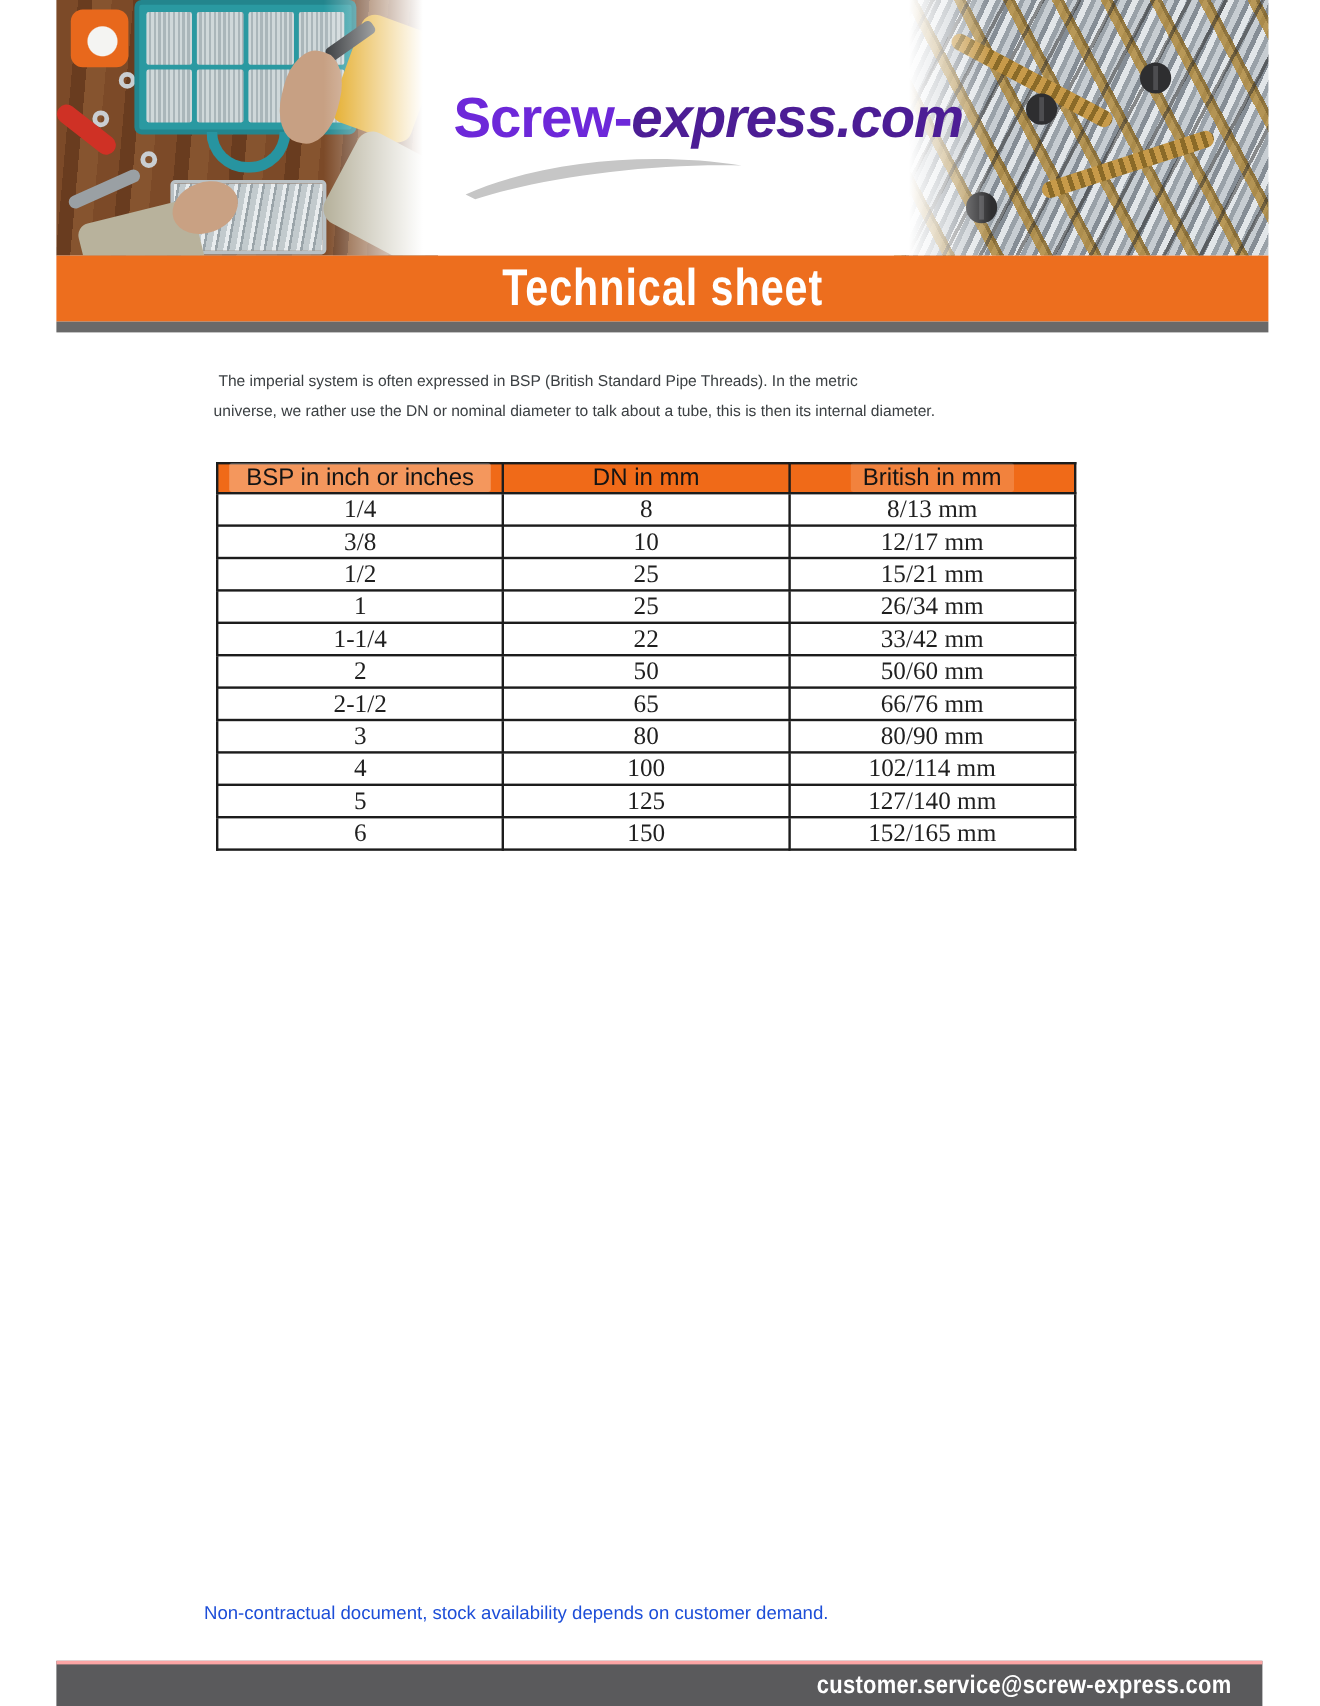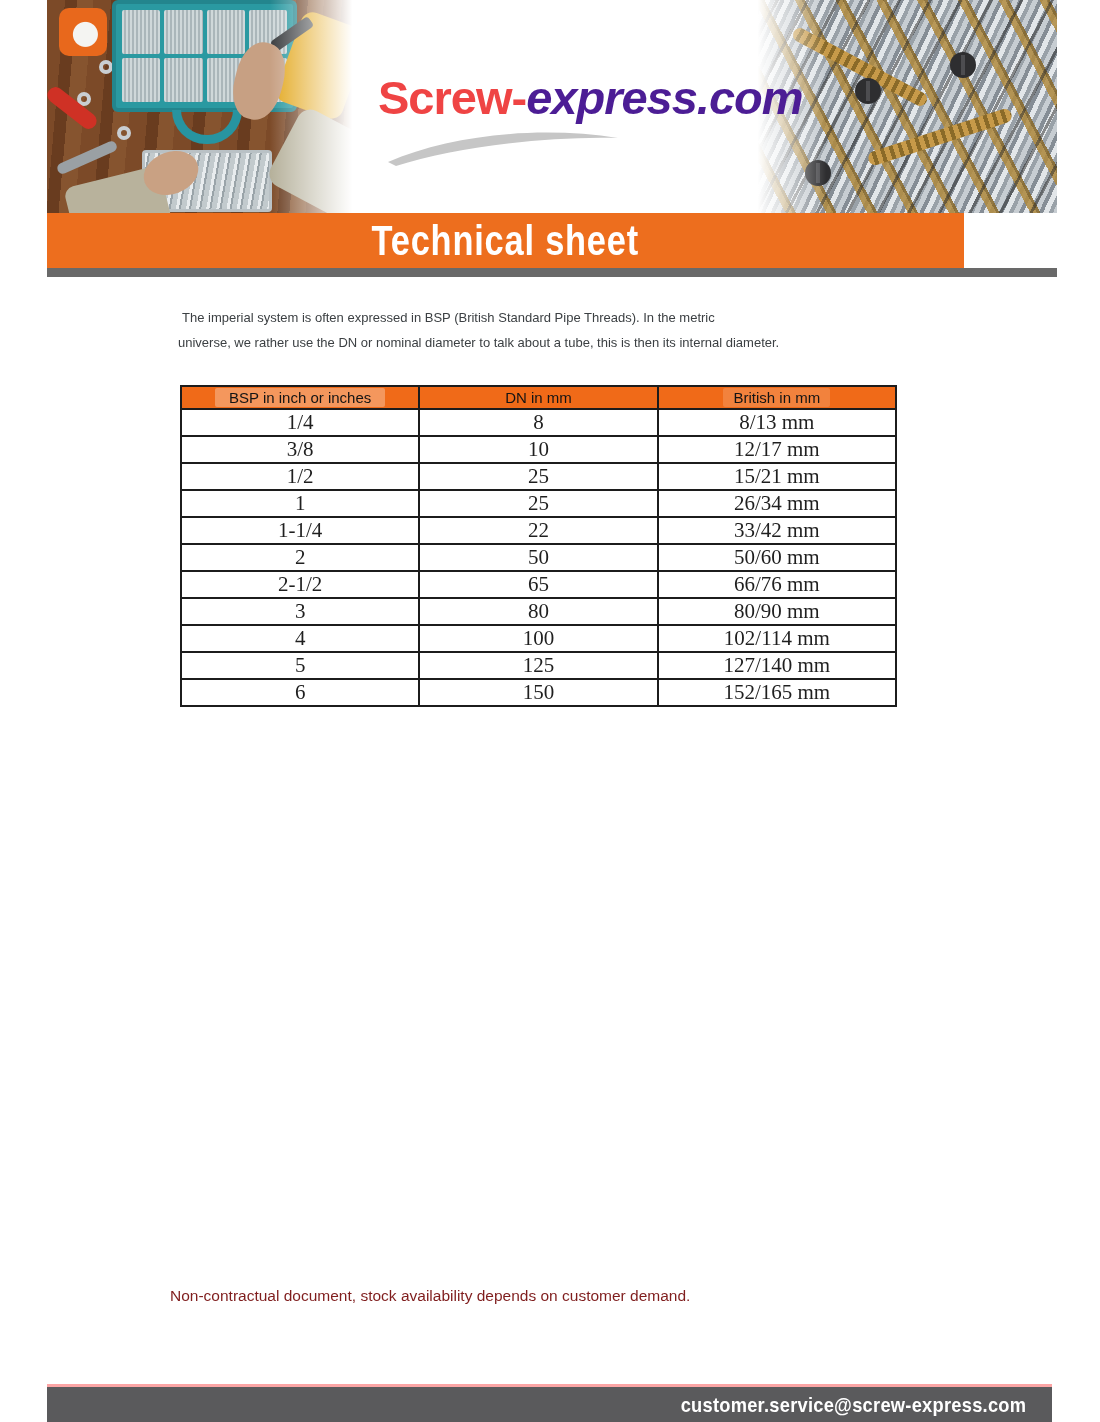--- a/index.html
+++ b/index.html
@@ -57,49 +57,49 @@
 
   
   .screwhead { position:absolute; width:26px; height:26px; border-radius:50%; background:#2e2e30; }
   .screwhead::after { content:""; position:absolute; left:11px; top:3px; width:4px; height:20px; background:#4d4d50; }
   .brass-screw { position:absolute; width:150px; height:14px; border-radius:7px;
     background:repeating-linear-gradient(90deg,#c79a49 0 5px,#8a6a28 5px 9px); }
 
   
   #logo { position:absolute; left:378px; top:70px; width:380px; }
   #logo .line { font-size:47px; font-weight:700; letter-spacing:-1px; white-space:nowrap; }
-  #logo .p1 { color:#ef4444; }
+  #logo .p1 { color:#6d28d9; }
   #logo .p2 { color:#4c1d95; font-style:italic; }
   #swoosh { position:absolute; left:4px; top:52px; width:240px; height:46px; }
 
   
-  #banner { position:absolute; left:47px; top:213px; width:917px; height:55px;
+  #banner { position:absolute; left:47px; top:213px; width:1010px; height:55px;
     background:#ed6e1e; display:flex; align-items:center; justify-content:center; }
   #banner .t { color:#ffffff; font-size:43px; font-weight:800; letter-spacing:1px;
     display:inline-block; transform:scaleX(0.80); white-space:nowrap; }
   #banner-shadow { position:absolute; left:47px; top:268px; width:1010px; height:9px; background:#696969; }
 
   
   #intro { position:absolute; left:178px; top:305px; width:740px;
     font-size:13px; line-height:25px; color:#3c4043; }
   #intro .l1 { text-indent:4px; }
 
   
   #conv-table { position:absolute; left:180px; top:385px; width:717px;
     border-collapse:collapse; table-layout:fixed; }
   #conv-table th, #conv-table td { border:2px solid #1c1c1c; text-align:center; }
   #conv-table th { background:#f06a18; color:#141414; font-weight:400;
-    font-size:15px; height:23px; font-family:"Liberation Sans", sans-serif;margin-left:20px; }
+    font-size:20px; height:23px; font-family:"Liberation Sans", sans-serif;margin-left:20px; }
   #conv-table td { font-family:"Liberation Serif", serif; font-size:21px;
     height:21px; color:#1f1f1f; padding:0; }
   .hl      { background:rgba(255,255,255,0.30); padding:1px 14px; border-radius:2px; }
   .hl-soft { background:rgba(255,255,255,0.16); padding:1px 10px; border-radius:2px; }
 
   
-  #note { position:absolute; left:170px; top:1287px; font-size:15.5px; color:#7f1d1d; }
+  #note { position:absolute; left:170px; top:1336px; font-size:15.5px; color:#1d4ed8; }
   #footer-bar { position:absolute; left:47px; top:1384px; width:1005px; height:38px;
     background:#5a5a5c; border-top:3px solid #fca5a5;
     display:flex; align-items:center; justify-content:flex-end; padding-right:26px; }
   #footer-bar .email { color:#ffffff; font-size:21px; font-weight:700; letter-spacing:.3px;
     display:inline-block; transform:scaleX(0.87); transform-origin:right center; white-space:nowrap; }
 </style>
 </head>
 <body>
 
 <div id="page">

